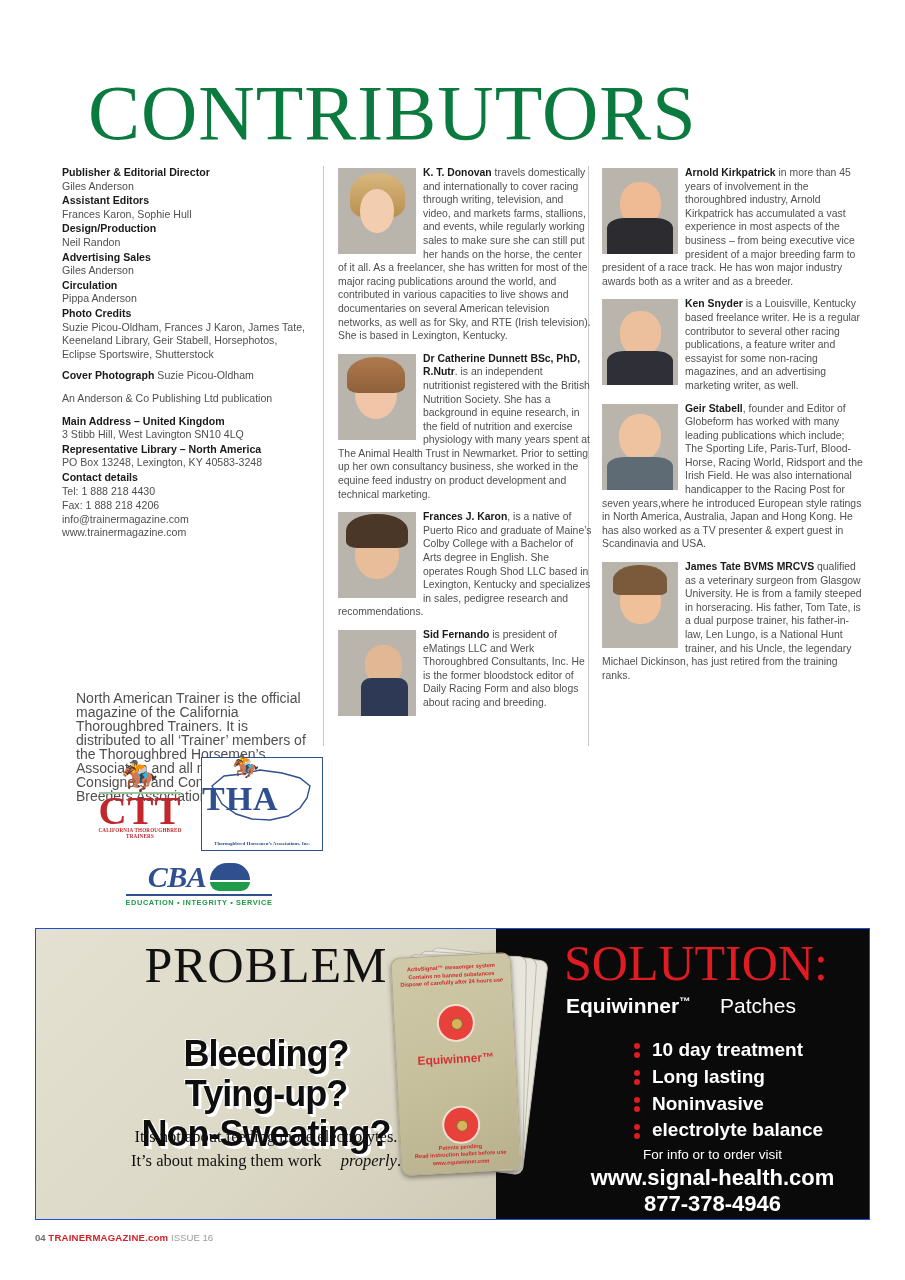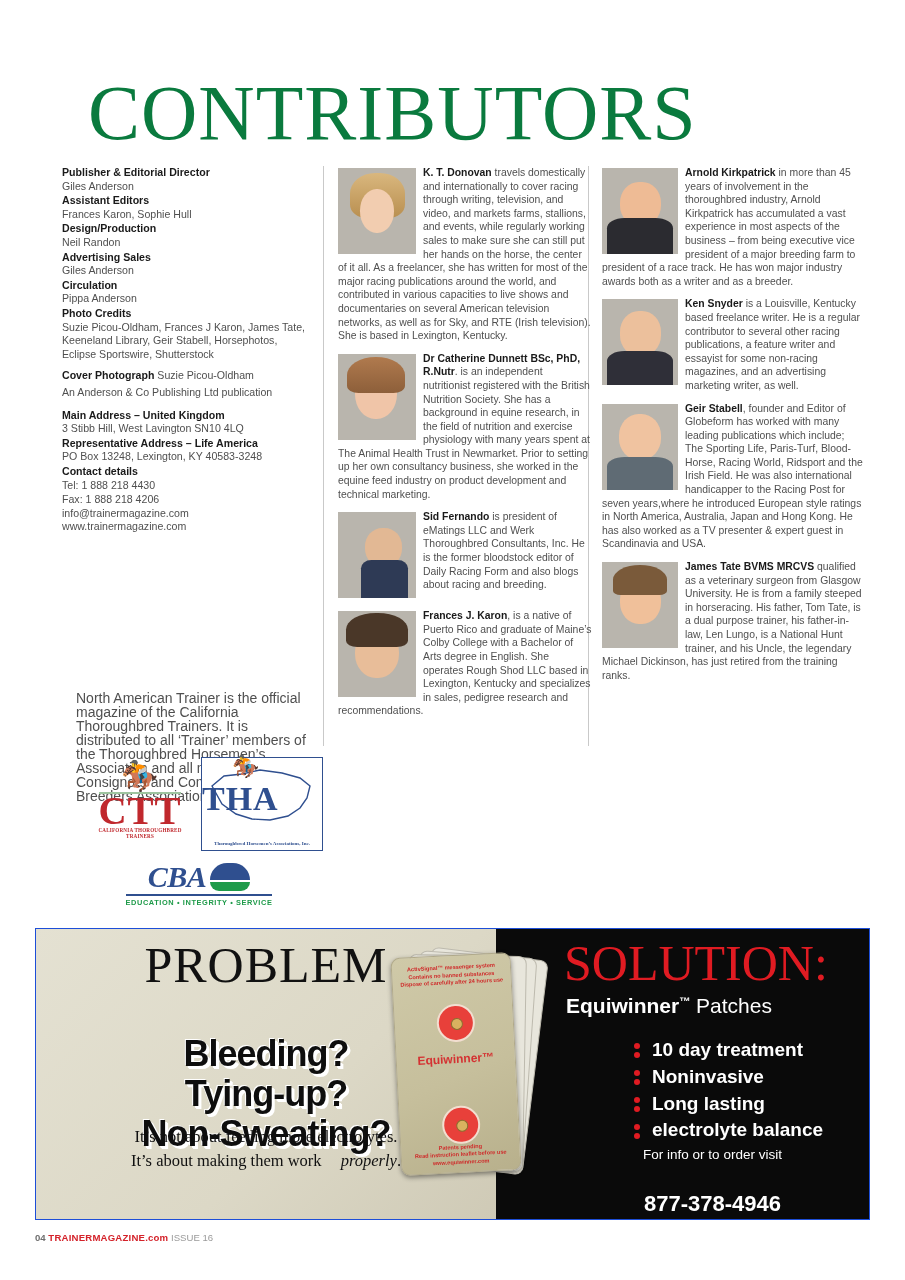--- a/index.html
+++ b/index.html
@@ -30,21 +30,21 @@
 
   
   .mh{font-size:10.6px;line-height:13.6px;}
   .mh .role{font-weight:bold;color:#1a1a1a;}
   .mh .val{color:#4f4f4f;}
   .mh .gap{height:7px;}
   .mh .blk{margin-bottom:1px;}
   .mh .inline b{font-weight:bold;color:#1a1a1a;}
   .mh .inline{color:#4f4f4f;}
 
-  .addr-note{margin-top:3px;margin-bottom:9px;color:#4f4f4f;font-size:10.6px;}
+  .addr-note{margin-top:9px;margin-bottom:9px;color:#4f4f4f;font-size:10.6px;}
   .contact-lines{color:#4f4f4f;font-size:10.6px;line-height:13.6px;}
 
   .blurb{
     position:absolute;left:14px;top:525px;width:232px;
     font-size:14px;line-height:14px;color:#4f4f4f;
   }
 
   
   .logos{position:absolute;left:22px;top:595px;width:240px;height:160px;}
   .logo-ctt{position:absolute;left:10px;top:0;width:92px;text-align:center;}
@@ -169,21 +169,21 @@
       background:#e8403a;border:2px solid #f2ded0;}
   .dot i{position:absolute;left:50%;top:50%;margin:-5px 0 0 -5px;width:10px;height:10px;
       border-radius:50%;background:#d9b25f;border:1px solid #8a6e2f;display:block;}
   .dot.d1{top:48px;} .dot.d2{top:150px;}
 
   .ad-right{position:absolute;left:520px;top:0;right:0;height:100%;color:#fff;}
   .ad-solution{position:absolute;left:8px;top:8px;
       font-family:"Liberation Serif", serif;font-size:50px;line-height:52px;color:#e01b22;letter-spacing:0;}
   .ad-solution span{color:#e01b22;}
   .ad-brand{position:absolute;left:10px;top:60px;font-size:21px;line-height:24px;font-weight:bold;color:#fff;}
-  .ad-brand em{font-style:normal;font-weight:normal;}
+  .ad-brand em{font-style:normal;font-weight:normal;margin-left:24px;}
   .ad-brand sup{font-size:11px;}
   .ad-bullets{position:absolute;left:36px;top:92px;right:8px;}
   .ad-bullets li{list-style:none;position:relative;padding-left:20px;
       font-size:19px;line-height:25px;font-weight:bold;color:#fff;margin-bottom:2px;}
   .ad-bullets li::before{content:"";position:absolute;left:2px;top:6px;width:6px;height:6px;
       border-radius:50%;background:#e01b22;box-shadow:0 9px 0 #e01b22;}
   .ad-bullets li.two::before{box-shadow:0 9px 0 #e01b22;}
   .ad-bullets li span{display:block;font-size:19px;line-height:23px;}
   .ad-info{position:absolute;left:0;right:0;top:218px;text-align:center;font-size:13.5px;color:#fff;}
   .ad-url{position:absolute;left:0;right:0;top:236px;text-align:center;font-size:22px;line-height:26px;font-weight:bold;color:#fff;}
@@ -236,21 +236,21 @@
         <div class="gap"></div>
         <div class="inline"><b>Cover Photograph</b> <span>Suzie Picou-Oldham</span></div>
 
         <div class="addr-note">An Anderson &amp; Co Publishing Ltd publication</div>
 
         <div class="blk">
             <div class="role">Main Address – United Kingdom</div>
             <div class="val">3 Stibb Hill, West Lavington SN10 4LQ</div>
           </div>
         <div class="blk">
-            <div class="role">Representative Address – Life America</div>
+            <div class="role">Representative Library – North America</div>
             <div class="val">PO Box 13248, Lexington, KY 40583-3248</div>
           </div>
         <div class="blk">
             <div class="role">Contact details</div>
           </div>
         <div class="contact-lines">
           <div>Tel:  1 888 218 4430</div>
           <div>Fax:  1 888 218 4206</div>
           <div>info@trainermagazine.com</div>
           <div>www.trainermagazine.com</div>
@@ -298,27 +298,27 @@
         <div class="photo ph-ktd"></div>
         <span class="nm">K. T. Donovan</span><span> travels domestically and internationally to cover racing through writing, television, and video, and markets farms, stallions, and events, while regularly working sales to make sure she can still put her hands on the horse, the center of it all. As a freelancer, she has written for most of the major racing publications around the world, and contributed in various capacities to live shows and documentaries on several American television networks, as well as for Sky, and RTE (Irish television). She is based in Lexington, Kentucky.</span>
       </div>
 
       <div class="bio">
         <div class="photo ph-cd"></div>
         <span class="nm">Dr Catherine Dunnett BSc, PhD, R.Nutr</span><span>. is an independent nutritionist registered with the British Nutrition Society. She has a background in equine research, in the field of nutrition and exercise physiology with many years spent at The Animal Health Trust in Newmarket. Prior to setting up her own consultancy business, she worked in the equine feed industry on product development and technical marketing.</span>
       </div>
 
       <div class="bio">
+        <div class="photo ph-fk"></div>
+        <span class="nm">Frances J. Karon</span><span>, is a native of Puerto Rico and graduate of Maine’s Colby College with a Bachelor of Arts degree in English. She operates Rough Shod LLC based in Lexington, Kentucky and specializes in sales, pedigree research and recommendations.</span>
+      </div>
+
+      <div class="bio">
         <div class="photo ph-sf"></div>
         <span class="nm">Sid Fernando</span><span> is president of eMatings LLC and Werk Thoroughbred Consultants, Inc. He is the former bloodstock editor of Daily Racing Form and also blogs about racing and breeding.</span>
-      </div>
-
-      <div class="bio">
-        <div class="photo ph-fk"></div>
-        <span class="nm">Frances J. Karon</span><span>, is a native of Puerto Rico and graduate of Maine’s Colby College with a Bachelor of Arts degree in English. She operates Rough Shod LLC based in Lexington, Kentucky and specializes in sales, pedigree research and recommendations.</span>
       </div>
 
     </div>
 
     <div class="col col-right">
 
       <div class="bio r">
         <div class="photo ph-ak"></div>
         <span class="nm">Arnold Kirkpatrick</span><span> in more than 45 years of involvement in the thoroughbred industry, Arnold Kirkpatrick has accumulated a vast experience in most aspects of the business – from being executive vice president of a major breeding farm to president of a race track. He has won major industry awards both as a writer and as a breeder.</span>
       </div>
@@ -377,27 +377,28 @@
           <div>www.equiwinner.com</div>
         </div>
       </div>
     </div>
 
     <div class="ad-right">
       <div class="ad-solution"><span>SOLUTION</span><span>:</span></div>
       <div class="ad-brand"><span>Equiwinner</span><sup>™</sup><em> Patches</em></div>
       <ul class="ad-bullets">
         <li>10 day treatment</li>
+        <li>Long lasting</li>
         <li>Noninvasive</li>
-        <li>Long lasting</li>
         <li class="two">
             <span>electrolyte balance</span>
           </li>
       </ul>
       <div class="ad-info">For info or to order visit</div>
+      <div class="ad-url">www.signal-health.com</div>
       <div class="ad-tel">877-378-4946</div>
     </div>
 
   </div>
 
   <div class="footer">
     <span class="pg">04</span>
     <span class="brand">TRAINERMAGAZINE.com</span>
     <span class="iss">ISSUE 16</span>
   </div>

